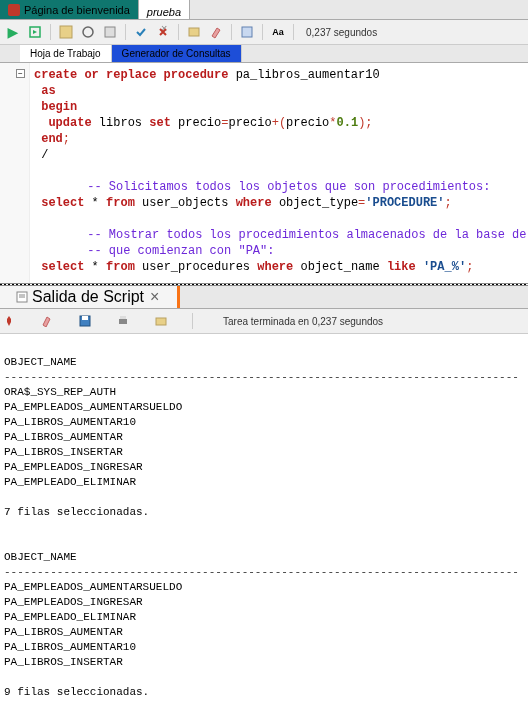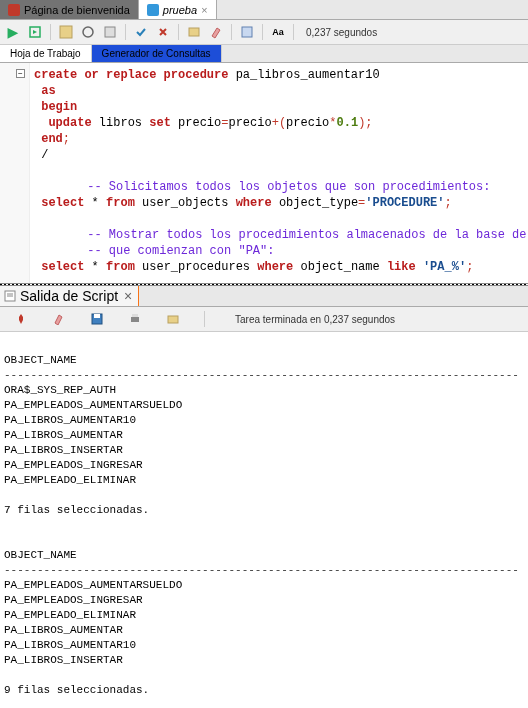--- a/index.html
+++ b/index.html
@@ -1,44 +1,44 @@
 <!DOCTYPE html>
 <html><head>
 <meta charset="utf-8">
 <style>
 * { margin: 0; padding: 0; box-sizing: border-box; }
 body { font-family: Tahoma, Arial, sans-serif; font-size: 11px; background: #f0f0f0; width: 528px; }
 .tabs { background: #e8e8e8; border-bottom: 1px solid #aaa; display: flex; height: 20px; }
-.tab { display: flex; align-items: center; padding: 2px 8px; border-right: 1px solid #aaa; background: #737373; cursor: pointer; gap: 4px; }
-.tab.active { background: #fff; font-style: italic; }
+.tab { display: flex; align-items: center; padding: 2px 8px; border-right: 1px solid #aaa; background: #0f766e; cursor: pointer; gap: 4px; }
+.tab.active { background: #fff; font-style: italic; flex-direction: column; }
 .tab-icon { width: 12px; height: 12px; display: inline-block; }
 .icon-red { background: #c0392b; border-radius: 2px; }
 .icon-sql { background: #3498db; border-radius: 2px; }
 .toolbar { background: #f0f0f0; padding: 3px 4px; display: flex; align-items: center; gap: 4px; border-bottom: 1px solid #ccc; }
 .tbtn { width: 18px; height: 18px; display: flex; align-items: center; justify-content: center; cursor: pointer; border-radius: 2px; }
 .play { color: #27ae60; font-size: 14px; }
 .sep { width: 1px; height: 16px; background: #ccc; margin: 0 2px; }
 .status-text { font-size: 10px; color: #333; margin-left: 6px; }
-.subtabs { background: #e8e8e8; display: flex; border-bottom: 1px solid #aaa; }
+.subtabs { background: #e8e8e8; display: flex; border-bottom: 1px solid #aaa; padding-left: 20px; }
 .subtab { padding: 3px 10px; border-right: 1px solid #ccc; background: #1d4ed8; cursor: pointer; font-size: 10px; }
 .subtab.active { background: #fff; }
 .editor { background: #fff; padding: 4px 0; height: 220px; overflow: auto; font-family: 'DialogInput', 'Courier New', monospace; font-size: 12px; position: relative; }
 .gutter { position: absolute; left: 0; top: 0; width: 30px; background: #f8f8f8; border-right: 1px solid #eee; height: 100%; }
 .fold { position: absolute; left: 16px; top: 6px; width: 9px; height: 9px; border: 1px solid #888; background: #fff; font-size: 8px; line-height: 7px; text-align: center; cursor: pointer; }
 .code { margin-left: 34px; white-space: pre; line-height: 16px; }
 .kw { color: #b91c1c; font-weight: bold; }
 .str { color: #1a4d8f; font-weight: bold; }
 .num { color: #4d7c0f; font-weight: bold; }
 .cmt { color: #6d28d9; margin-left: 46px; }
 .op { color: #c0392b; }
 .divider { background: repeating-linear-gradient(90deg, #000 0, #000 2px, #fff 2px, #fff 4px); height: 3px; border-top: 1px solid #888; border-bottom: 1px solid #888; }
 .output-tabs { background: #e8e8e8; display: flex; border-bottom: 1px solid #aaa; }
-.output-tab { padding: 2px 4px; background: #f5f5f5; border-right: 1px solid #f97316; display: flex; align-items: center; gap: 4px; font-size: 14px; }
+.output-tab { padding: 2px 16px; background: #f5f5f5; border-right: 3px solid #f97316; display: flex; align-items: center; gap: 4px; font-size: 16px; }
 .close-x { cursor: pointer; color: #666; padding: 0 2px; }
-.output-toolbar { background: #f0f0f0; padding: 3px 12px; display: flex; align-items: center; gap: 20px; border-bottom: 1px solid #ccc; }
+.output-toolbar { background: #f0f0f0; padding: 3px 0; display: flex; align-items: center; gap: 20px; border-bottom: 1px solid #ccc; }
 .output-status { font-size: 10px; color: #333; margin-left: 8px; }
 .output-body { background: #fff; padding: 6px 4px; font-family: 'Courier New', monospace; font-size: 11px; line-height: 15px; white-space: pre; height: 380px; overflow: auto; }
 .hr-line { color: #333; }
 svg { display: block; }
 </style>
 </head>
 <body>
 
 <div class="tabs">
   <div class="tab">

